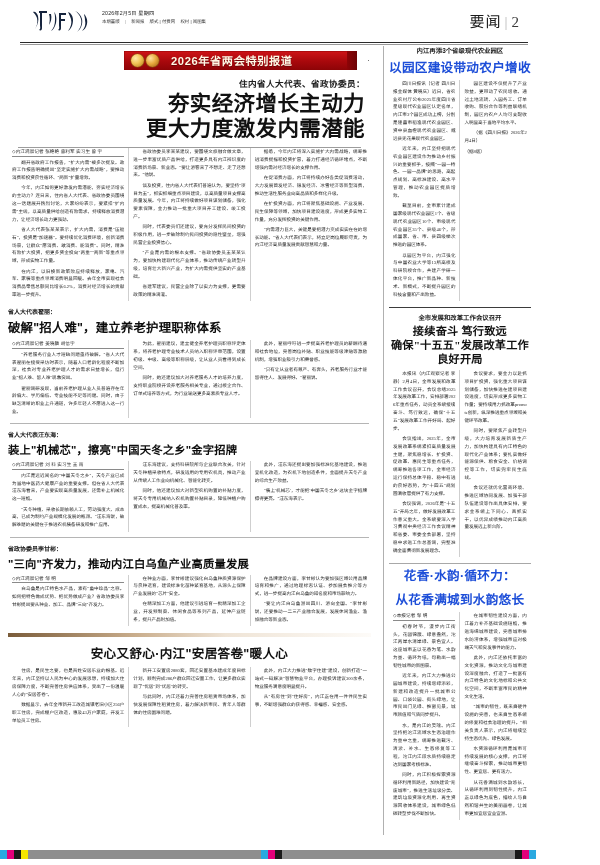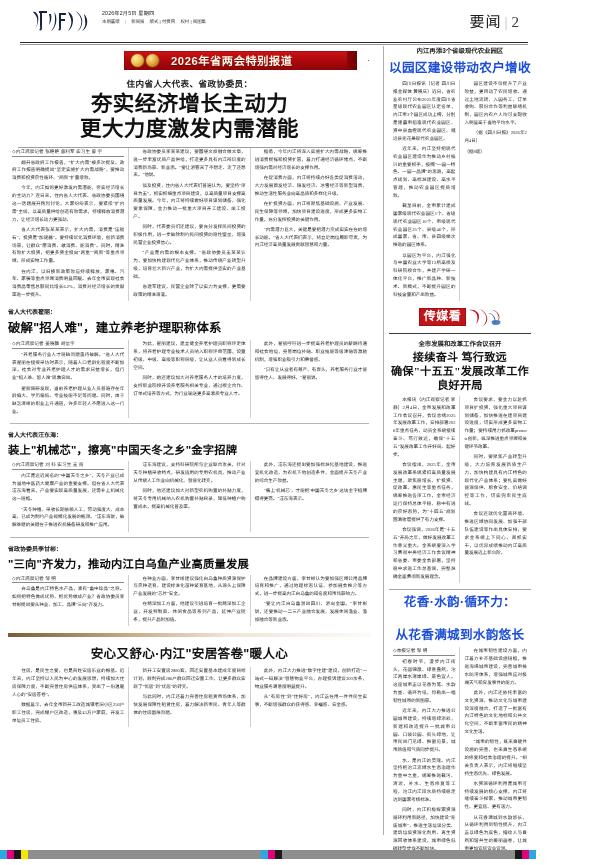--- a/index.html
+++ b/index.html
@@ -72,21 +72,21 @@
   }
   .banner-text{
     color:#fff9e6;font-size:11.2px;font-weight:bold;letter-spacing:.6px;
     margin-left:12px;white-space:nowrap;
     font-family:"Liberation Sans","DejaVu Sans",sans-serif;
     text-shadow:0 .5px 0 #6d0205;
   }
   .banner-tail{flex:1;height:0;border-top:.7px solid #777;margin-left:12px;margin-right:2px;}
 
   
-  .lead{margin:7px 0 4px 0;text-align:center;padding:0 6px;}
+  .lead{margin:7px 0 4px 0;text-align:right;padding:0 6px;}
   .lead-kicker{
     font-size:8.6px;letter-spacing:.4px;color:#202020;margin-bottom:3px;
     font-family:"Liberation Sans","DejaVu Sans",sans-serif;font-weight:bold;
   }
   .lead-h1{
     font-size:21.5px;line-height:1.14;font-weight:bold;letter-spacing:.4px;
     color:#111;font-family:"Liberation Sans","DejaVu Sans",sans-serif;
   }
   .lead-h1 div{white-space:nowrap;}
   .lead-rule{border-top:.6px solid #9c9c9c;margin:6px 10px 0 10px;}
@@ -368,34 +368,20 @@
             <p class="para">以园区为平台，内江强化与中国农业大学等13所高校及科研院校合作，共建产学研一体化平台，推广新品种、新技术、新模式，不断提升园区的科技含量和产出效益。</p>
           </div>
           <div class="c">
             <p class="para">园区建设不仅提升了产业效益，更带动了农民增收。通过土地流转、入园务工、订单收购、股份合作等利益联结机制，园区内农户人均可支配收入明显高于当地平均水平。</p>
             <p class="para">（据《四川日报》2026年2月4日）</p>
             <p class="para nb">（据8版）</p>
           </div>
         </div>
       </div>
 
-      <div class="cmlogo-wrap">
-        <div class="cmlogo">
-          <div class="cm-box">传媒看</div>
-          <div class="cm-script">
-            <svg width="34" height="20" viewBox="0 0 34 20">
-              <path d="M2 3 C5 2 9 3 11 6 C13 9 12 14 9 17 C11 13 11 9 9 6 C7 4 4 3 2 3 Z" fill="#c01417"></path>
-              <path d="M12 2 C16 3 19 6 20 10 C21 14 19 17 16 19 C19 16 20 12 19 9 C17 5 15 3 12 2 Z" fill="#c01417"></path>
-              <path d="M21 6 C24 6 27 8 28 11 C29 14 28 17 26 19 C28 16 28 13 27 11 C26 8 24 7 21 6 Z" fill="#1f4f9e"></path>
-              <path d="M25 3 C28 3 31 5 32 8 C33 11 32 14 30 16 C32 13 32 10 31 8 C30 5 28 4 25 3 Z" fill="#c01417"></path>
-              <ellipse cx="29" cy="15.5" rx="4.4" ry="2.4" fill="#2f6bb5" opacity=".85"></ellipse>
-            </svg>
-          </div>
-        </div>
-      </div>
 
       <div class="r-rule"></div>
 
       <div>
         <div class="r-kicker">全市发展和改革工作会议召开</div>
         <div class="r-sub">接续奋斗  笃行致远</div>
         <div class="r-sub" style="margin-bottom:4px;">确保"十五五"发展改革工作良好开局</div>
         <div class="cols">
           <div class="c">
             <p class="para">本报讯（内江观察记者 李 静）2月4日，全市发展和改革工作会议召开，会议总结2025年发展改革工作，安排部署2026年重点任务，动员全系统接续奋斗、笃行致远，确保"十五五"发展改革工作开好局、起好步。</p>
@@ -406,21 +392,21 @@
             <p class="para">会议要求，要全力以赴抓项目扩投资，强化重大项目谋划储备，加快推进在建项目建设进度，切实形成更多实物工作量；要持续用力抓改革promote创新，纵深推进重点领域和关键环节改革。</p>
             <p class="para">同时，要聚焦产业转型升级，大力培育发展新质生产力，加快构建具有内江特色的现代化产业体系；要扎实做好能源保供、粮食安全、价格调控等工作，切实兜牢民生底线。</p>
             <p class="para">会议还就优化营商环境、推进区域协同发展、加强干部队伍建设等作出具体安排，要求全系统上下同心、真抓实干，以优异成绩推动内江高质量发展迈上新台阶。</p>
           </div>
         </div>
       </div>
 
       <div class="r-rule thin"></div>
 
       <div>
-        <div class="r-title two" style="margin-bottom:18px;">花香·水韵·循环力：</div>
+        <div class="r-title two" style="margin-bottom:9px;">花香·水韵·循环力：</div>
         <div class="r-title two">从花香满城到水韵悠长</div>
         <div class="cols">
           <div class="c">
             <span class="byline">◇本报记者 邹 明</span>
             <p class="para">初春时节，漫步内江街头，花团锦簇、绿意盎然，沱江两岸水清岸绿、景色宜人。这座城市正以花香为笔、水韵为墨、循环为纸，勾勒出一幅韧性城市的新图景。</p>
             <p class="para">近年来，内江大力推进公园城市建设，持续增绿添彩，新建和改造提升一批城市公园、口袋公园、街头绿地，让市民出门见绿、推窗见景，城市颜值和气质同步提升。</p>
             <p class="para">水，是内江的灵魂。内江坚持把沱江流域水生态治理作为重中之重，统筹推进截污、清淤、补水、生态修复等工程，沱江内江段水质持续稳定达到国家考核标准。</p>
             <p class="para">同时，内江积极探索资源循环利用新路径，加快建设"无废城市"，推进生活垃圾分类、建筑垃圾资源化利用、再生资源回收体系建设，城市绿色低碳转型步伐不断加快。</p>
           </div>
           <div class="c">

